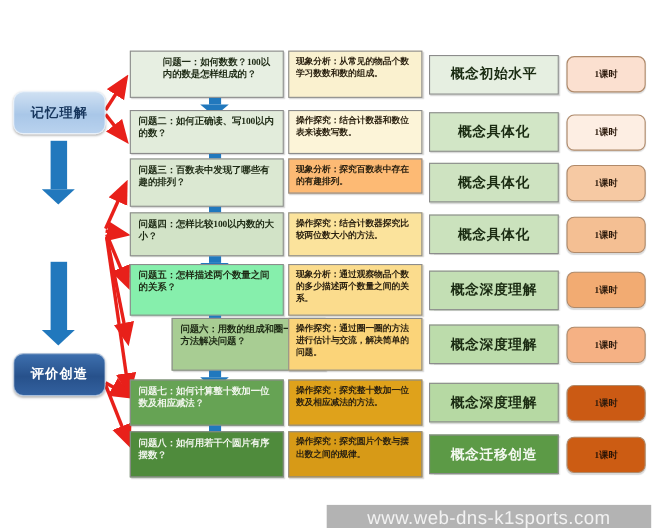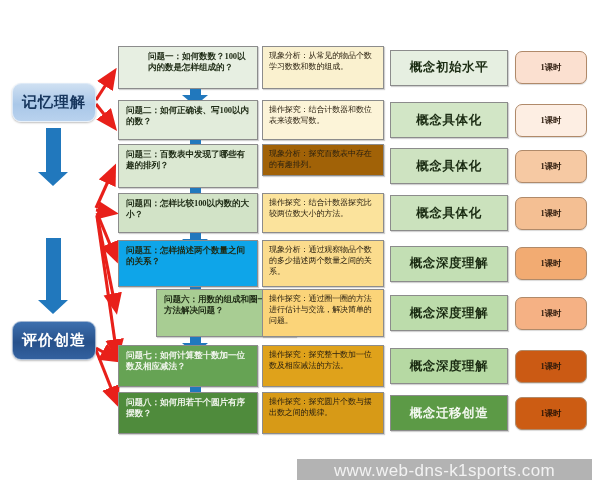--- a/index.html
+++ b/index.html
@@ -28,21 +28,21 @@
   
   #links{position:absolute;left:0;top:0;width:600px;height:480px;}
 
   
   .stage-node{
     position:absolute;
     width:82px;height:37px;
     border-radius:9px;
     display:flex;align-items:center;justify-content:center;
     color:#17365d;
-    font-size:15px;font-weight:bold;
+    font-size:12px;font-weight:bold;
     letter-spacing:1px;
     box-shadow:0 1px 2px rgba(0,0,0,.25);
     border:1px solid rgba(255,255,255,.55);
   }
   .stage-1{left:12px;top:83px;background:linear-gradient(180deg,#cfe0f2 0%,#a9c7e8 55%,#b9d2ee 100%);}
   .stage-2{left:12px;top:191px;background:linear-gradient(180deg,#8fb9e0 0%,#5a93cd 55%,#79aadc 100%);color:#10294a;}
   .stage-3{left:12px;top:321px;background:linear-gradient(180deg,#3d6fae 0%,#27518b 55%,#33619f 100%);color:#ffffff;}
 
   
   .big-arrow{position:absolute;width:30px;}
@@ -69,21 +69,21 @@
     left:118px;width:140px;
     padding:4px 5px 0 7px;
     font-size:8.6px;line-height:1.33;
     color:#1d2a14;font-weight:bold;
     letter-spacing:-.1px;
   }
   .mbox{
     left:262px;width:122px;
     padding:4px 5px 0 6px;
     font-size:8px;line-height:1.35;
-    color:#2b2110;font-weight:normal;
+    color:#2b2110;font-weight:bold;
     letter-spacing:-.1px;
   }
   .cbox{
     left:390px;width:118px;
     display:flex;align-items:center;justify-content:center;
     font-size:12.5px;font-weight:bold;color:#1a2b12;
     letter-spacing:.6px;
   }
   .cbox.on-dark{color:#f3f8ef;}
 
@@ -161,36 +161,36 @@
       </div>
       <div class="qbox" style="top: 100px; height: 40px; background: rgb(226, 236, 219);">问题二：如何正确读、写100以内的数？</div>
       <div class="mbox" style="top: 100px; height: 40px; background: rgb(252, 244, 216);">操作探究：结合计数器和数位表来读数写数。</div>
       <div class="cbox" style="top: 102px; height: 36px; background: rgb(210, 230, 198);">概念具体化</div>
       <div class="pbox" style="top: 103.5px; height: 33px; background: rgb(253, 238, 227);">1课时</div>
       <div class="mini-arrow" style="top: 140px;">
         <div class="shaft"></div>
         <div class="head"></div>
       </div>
       <div class="qbox" style="top: 144px; height: 44px; background: rgb(219, 232, 210);">问题三：百数表中发现了哪些有趣的排列？</div>
-      <div class="mbox" style="top: 144px; height: 32px; background: #a16207;">现象分析：探究百数表中存在的有趣排列。</div>
+      <div class="mbox" style="top: 144px; height: 32px; background: #fdba74;">现象分析：探究百数表中存在的有趣排列。</div>
       <div class="cbox" style="top: 148px; height: 36px; background: rgb(206, 227, 193);">概念具体化</div>
       <div class="pbox" style="top: 149.5px; height: 33px; background: rgb(246, 201, 163);">1课时</div>
       <div class="mini-arrow" style="top: 188px;">
         <div class="shaft"></div>
         <div class="head"></div>
       </div>
       <div class="qbox" style="top: 193px; height: 40px; background: rgb(210, 227, 199);">问题四：怎样比较100以内数的大小？</div>
       <div class="mbox" style="top: 193px; height: 40px; background: rgb(251, 227, 156);">操作探究：结合计数器探究比较两位数大小的方法。</div>
       <div class="cbox" style="top: 195px; height: 36px; background: rgb(203, 226, 189);">概念具体化</div>
       <div class="pbox" style="top: 196.5px; height: 33px; background: rgb(244, 191, 147);">1课时</div>
       <div class="mini-arrow" style="top: 233px;">
         <div class="shaft"></div>
         <div class="head"></div>
       </div>
-      <div class="qbox" style="top: 240px; height: 47px; background: #0ea5e9;">问题五：怎样描述两个数量之间的关系？</div>
+      <div class="qbox" style="top: 240px; height: 47px; background: #86efac;">问题五：怎样描述两个数量之间的关系？</div>
       <div class="mbox" style="top: 240px; height: 47px; background: rgb(251, 220, 141);">现象分析：通过观察物品个数的多少描述两个数量之间的关系。</div>
       <div class="cbox" style="top: 245.5px; height: 36px; background: rgb(195, 223, 180);">概念深度理解</div>
       <div class="pbox" style="top: 247px; height: 33px; background: rgb(242, 171, 114);">1课时</div>
       <div class="mini-arrow" style="top: 287px;">
         <div class="shaft"></div>
         <div class="head"></div>
       </div>
       <div class="qbox" style="top: 289px; height: 48px; background: rgb(168, 205, 147); margin-left: 38px;">问题六：用数的组成和圈一圈的方法解决问题？</div>
       <div class="mbox" style="top: 289px; height: 48px; background: rgb(251, 212, 121);">操作探究：通过圈一圈的方法进行估计与交流，解决简单的问题。</div>
       <div class="cbox" style="top: 295px; height: 36px; background: rgb(188, 220, 171);">概念深度理解</div>

